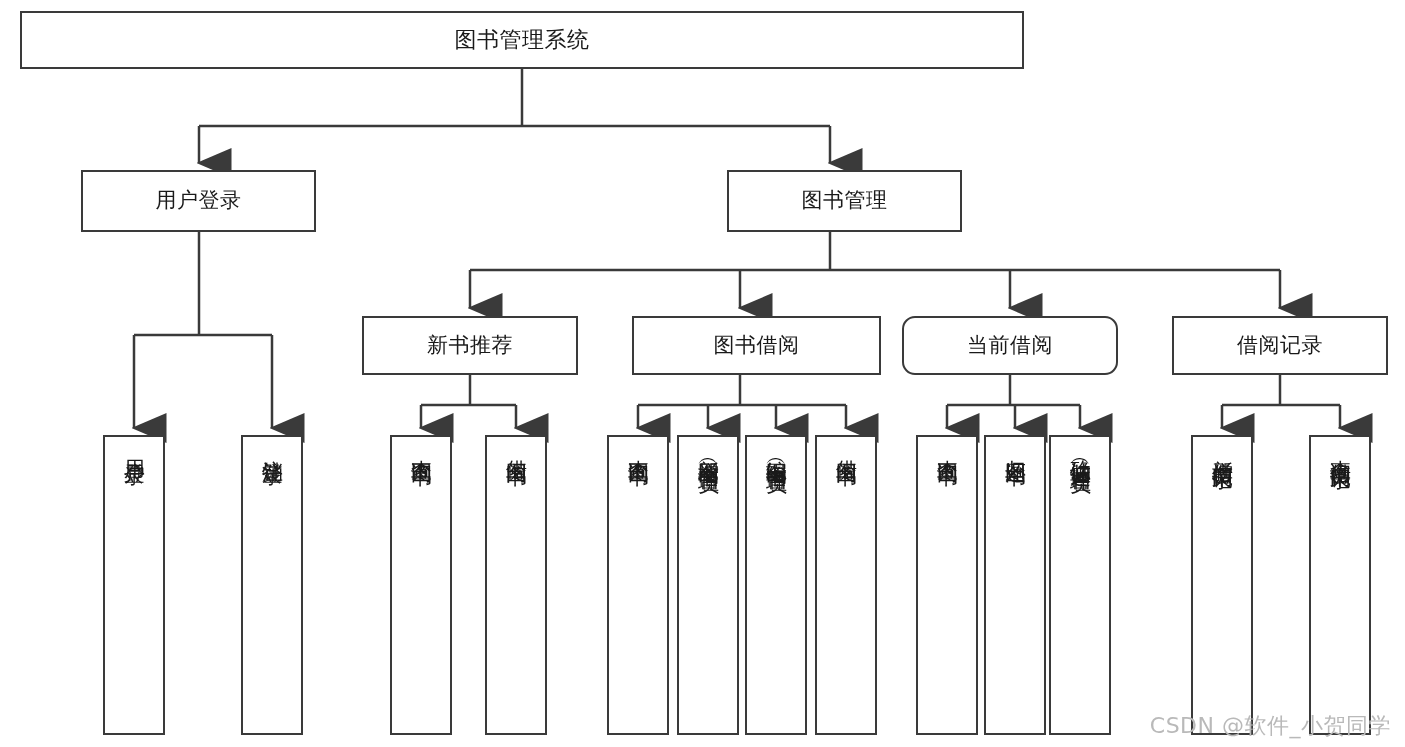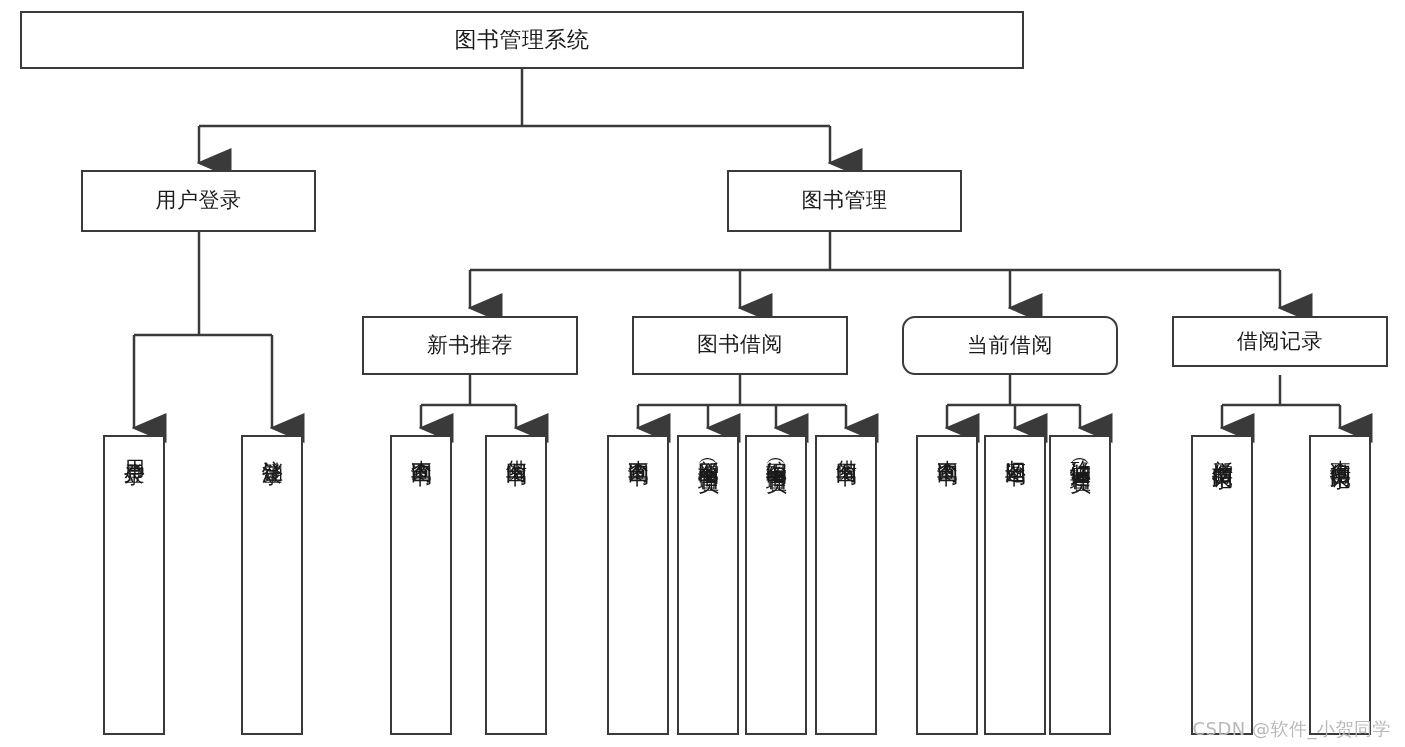--- a/index.html
+++ b/index.html
@@ -59,21 +59,21 @@
     text-orientation: upright;
     font-size: 21px;
     line-height: 1.18;
     letter-spacing: 2px;
     white-space: nowrap;
   }
   .watermark {
     position: absolute;
     right: 14px;
     bottom: 6px;
-    font-size: 18px;
+    font-size: 22px;
     color: #b9b9b9;
     letter-spacing: 0.5px;
     z-index: 5;
     white-space: nowrap;
   }
 </style>
 </head>
 <body>
 
 <div id="canvas">
@@ -135,27 +135,27 @@
   <div class="node horizontal" style="left:81px; top:170px; width:235px; height:62px;">
     <span class="node-label">用户登录</span>
   </div>
   <div class="node horizontal" style="left:712px; top:170px; width:235px; height:62px;margin-left:15px;">
     <span class="node-label">图书管理</span>
   </div>
 
   <div class="node horizontal" style="left:362px; top:316px; width:216px; height:59px;justify-content:center;">
     <span class="node-label">新书推荐</span>
   </div>
-  <div class="node horizontal" style="left:632px; top:316px; width:216px; height:59px;font-family:Liberation Mono, monospace;">
+  <div class="node horizontal" style="left:632px; top:316px; width:249px; height:59px;">
     <span class="node-label">图书借阅</span>
   </div>
   <div class="node horizontal" style="left:902px; top:316px; width:216px; height:59px;border-radius:13px;">
     <span class="node-label">当前借阅</span>
   </div>
-  <div class="node horizontal" style="left:1172px; top:316px; width:216px; height:51px;">
+  <div class="node horizontal" style="left:1172px; top:316px; width:216px; height:59px;">
     <span class="node-label">借阅记录</span>
   </div>
 
   <div class="node vertical" style="left:103px; top:435px; width:62px; height:300px;">
     <span class="node-label">用户登录</span>
   </div>
   <div class="node vertical" style="left:241px; top:435px; width:62px; height:300px;">
     <span class="node-label">注销登录</span>
   </div>
 

